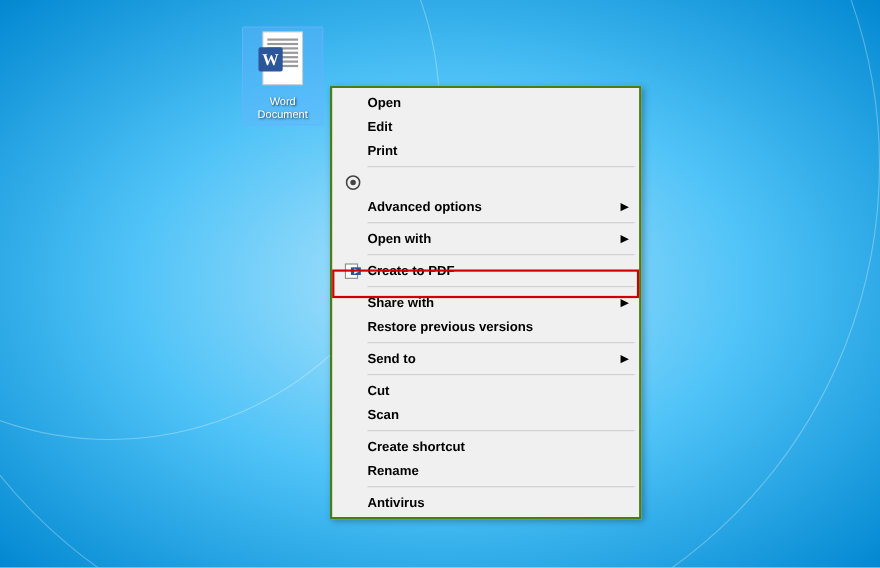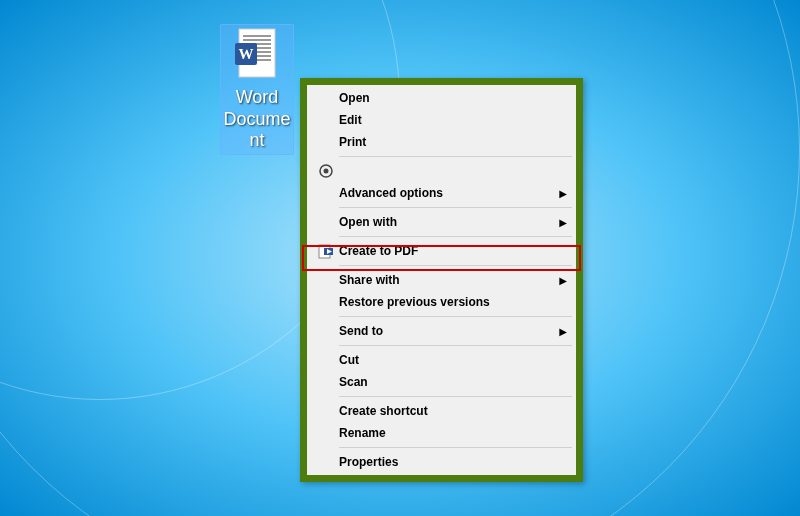--- a/index.html
+++ b/index.html
@@ -28,31 +28,31 @@
     }
     .desktop-icon .icon-img {
       width: 48px;
       height: 56px;
       margin: 0 auto 4px;
       position: relative;
     }
     .desktop-icon .label {
       color: white;
       text-shadow: 1px 1px 2px rgba(0,0,0,0.7);
-      font-size: 18px;
+      font-size: 10px;
       line-height: 1.2;
       word-wrap: break-word;
     }
     .context-menu {
       position: absolute;
       top: 78px;
       left: 300px;
       width: 283px;
       background: #f0f0f0;
-      border: 7px solid #4d7c0f;
+      border: 2px solid #4d7c0f;
       box-shadow: 2px 2px 6px rgba(0,0,0,0.3);
       padding: 2px;
     }
     .menu-item {
       display: flex;
       align-items: center;
       height: 22px;
       padding: 0 4px 0 4px;
       cursor: pointer;
       position: relative;
@@ -207,18 +207,18 @@
   </div>
   <div class="menu-item">
     <span class="icon-slot"></span>
     <span class="text">Rename</span>
   </div>
 
   <div class="separator"></div>
 
   <div class="menu-item">
     <span class="icon-slot"></span>
-    <span class="text">Properties</span>
+    <span class="text">Antivirus</span>
   </div>
 
 </div>
 
 <div class="highlight-box" style="top:245px;left:302px;width:279px;height:26px;"></div>
 
 </body></html>

